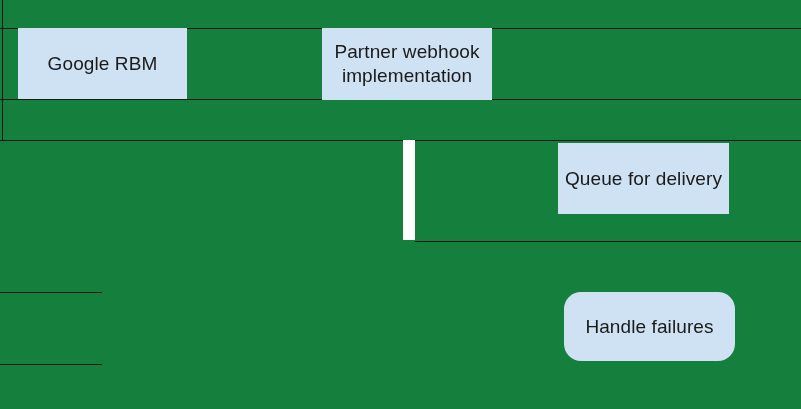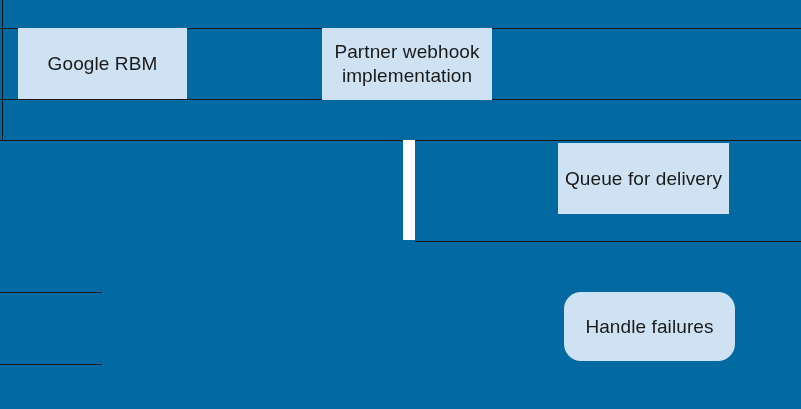--- a/index.html
+++ b/index.html
@@ -4,21 +4,21 @@
 <style>
   html, body {
     margin: 0;
     padding: 0;
     background: #000000;
   }
   .stage {
     position: relative;
     width: 801px;
     height: 409px;
-    background: #0369a1;
+    background: #15803d;
     overflow: hidden;
     font-family: "Liberation Sans", "DejaVu Sans", sans-serif;
   }
   
   .node {
     position: absolute;
     background: #cfe2f3;
     color: #1a1a1a;
     display: flex;
     align-items: center;

